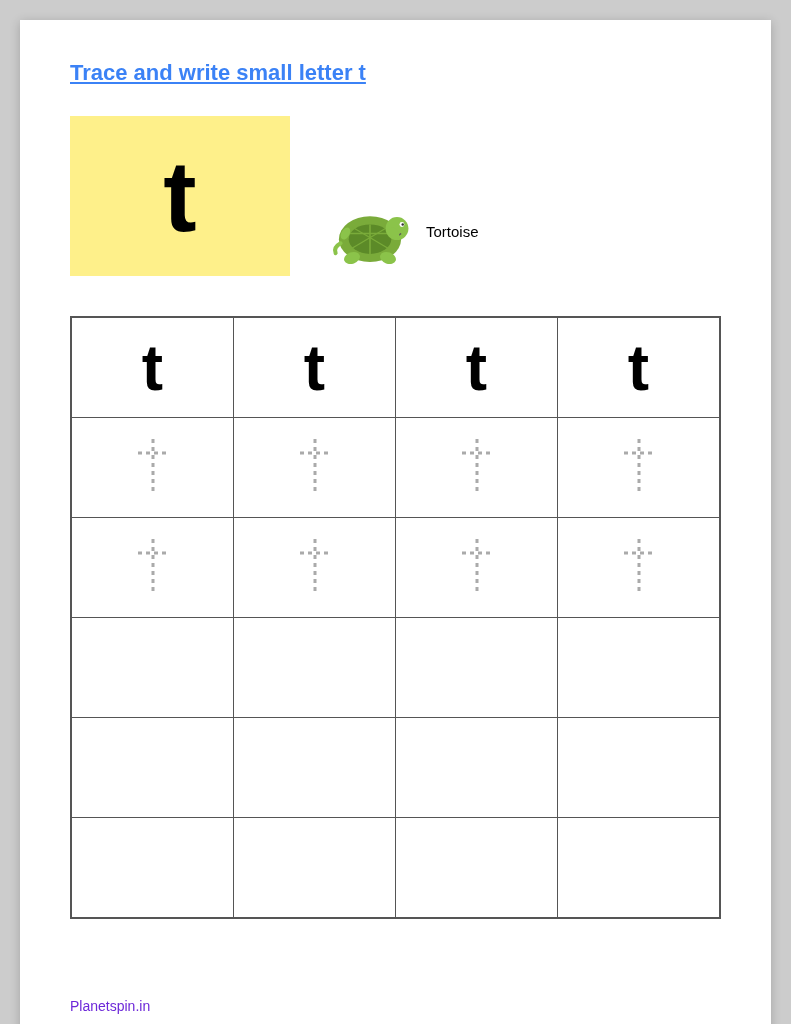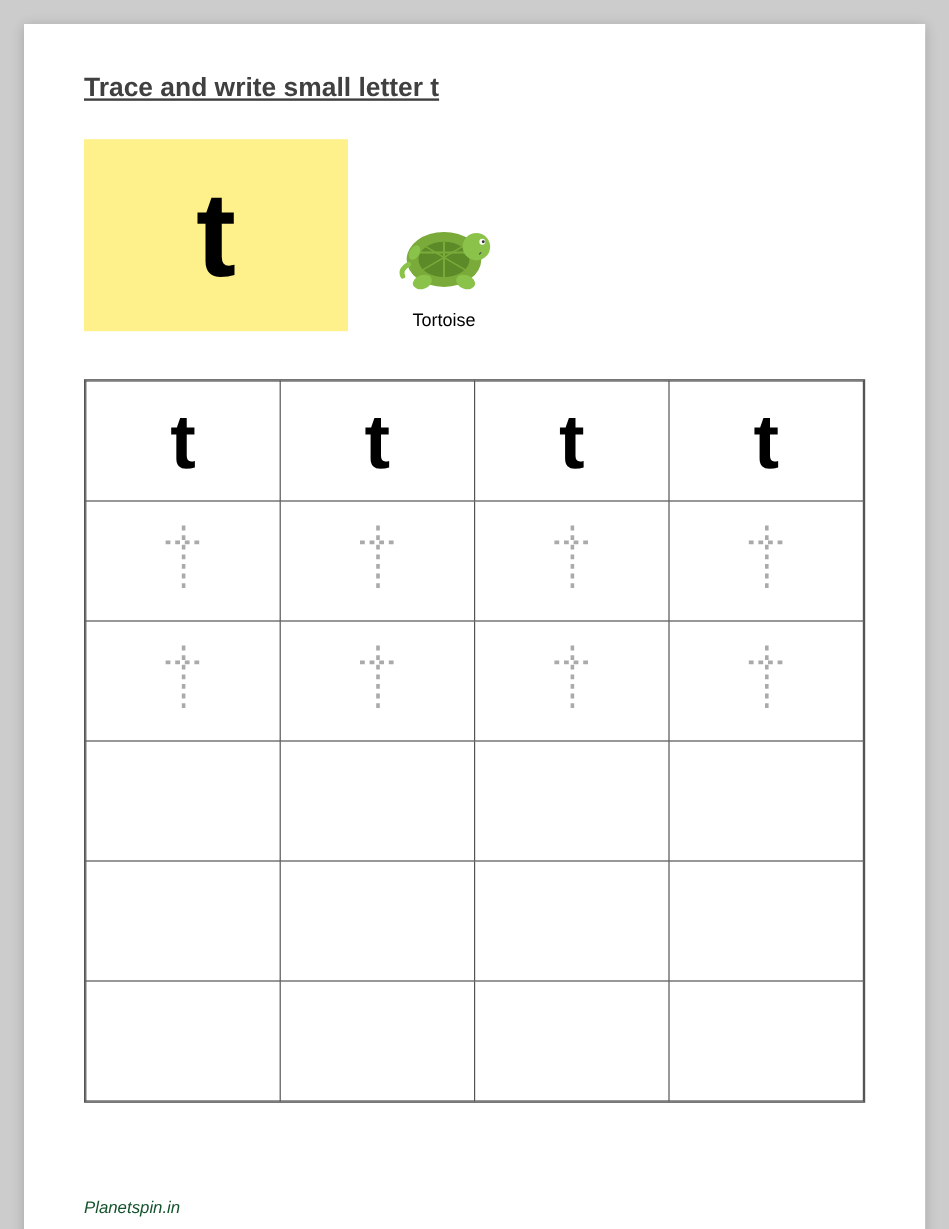--- a/index.html
+++ b/index.html
@@ -21,21 +21,21 @@
       padding: 40px 50px;
       position: relative;
       box-shadow: 0 2px 10px rgba(0,0,0,0.2);
     }
 
     .title {
       font-size: 22px;
       font-weight: bold;
       text-decoration: underline;
       margin-bottom: 30px;
-      color: #404040;
+      color: #3b82f6;
     }
 
     .images-section {
       display: flex;
       align-items: flex-end;
       gap: 30px;
       margin-bottom: 40px;
     }
 
     .letter-box {
@@ -50,21 +50,21 @@
 
     .letter-t-main {
       font-size: 100px;
       font-weight: bold;
       color: #000;
       line-height: 1;
     }
 
     .image-item {
       display: flex;
-      flex-direction: column;
+      flex-direction: row;
       align-items: center;
       gap: 6px;
     }
 
     .image-label {
       font-size: 15px;
       color: #000;
       text-align: center;
     }
 
@@ -105,22 +105,21 @@
       font-weight: bold;
       color: #000;
       line-height: 1;
     }
 
     .footer {
       position: absolute;
       bottom: 30px;
       left: 50px;
       font-size: 14px;
-      color: #14532d;
-      font-style: italic;
+      color: #6d28d9;
     }
   </style>
 </head>
 <body>
 
 <div class="page">
 
   <div class="title">Trace and write small letter t</div>
 
   <div class="images-section">

